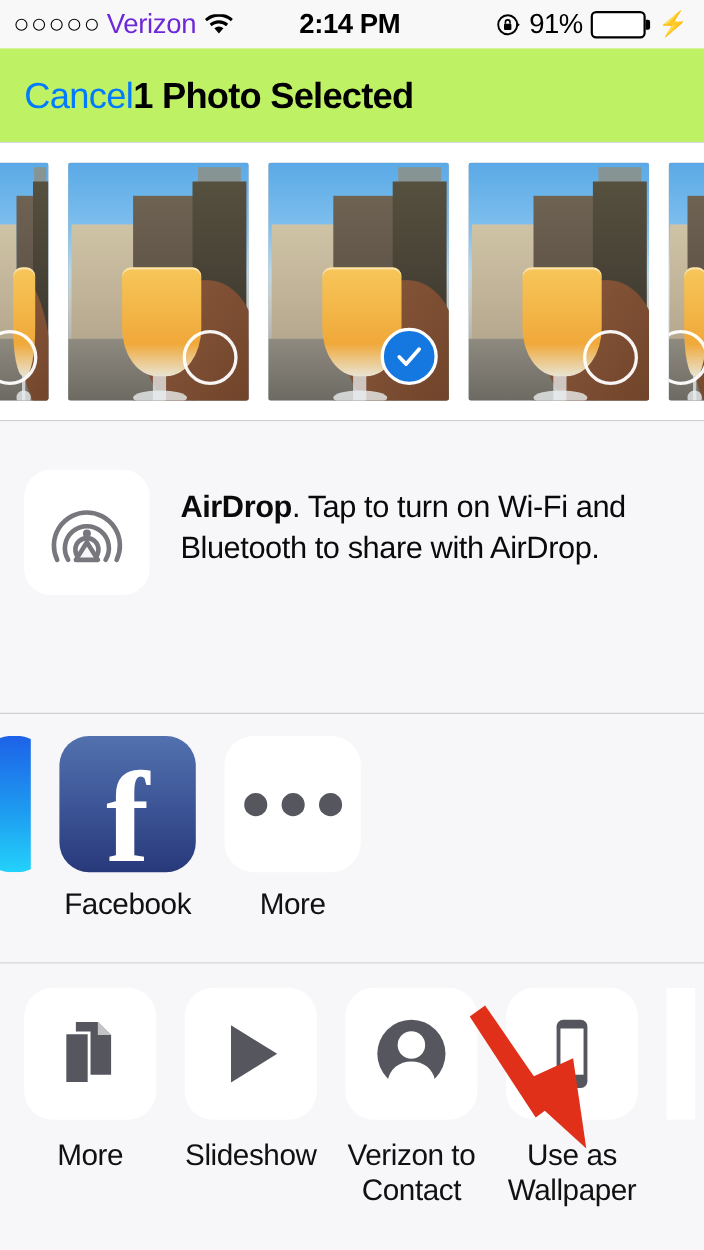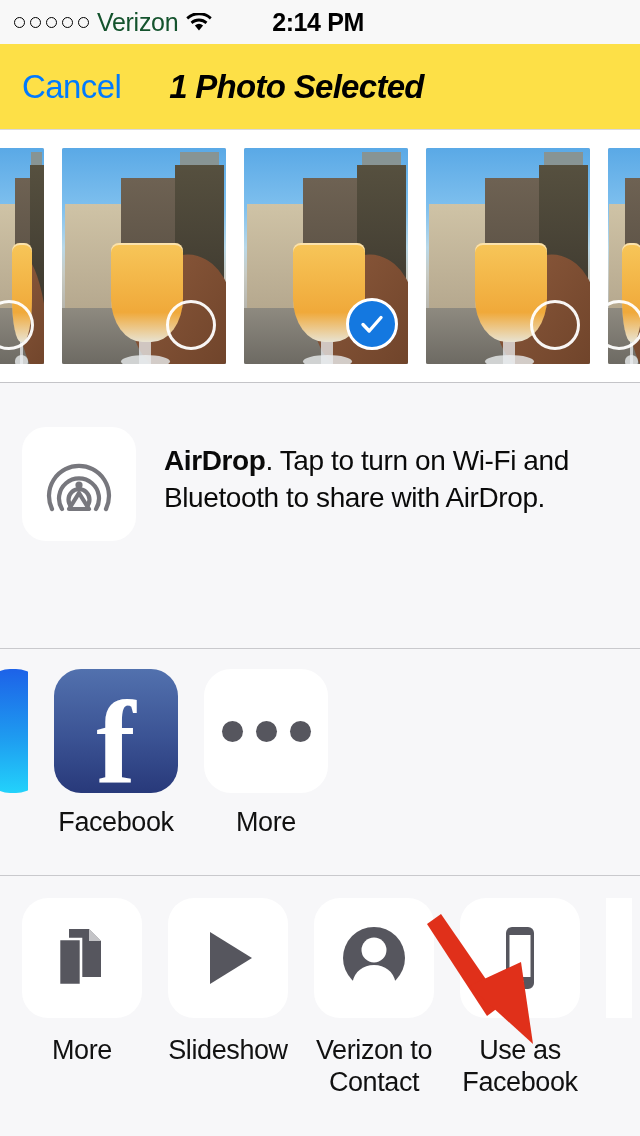--- a/index.html
+++ b/index.html
@@ -16,21 +16,21 @@
   .statusbar {
     position:relative; height:44px; background:#f8f8f8;
     display:flex; align-items:center; padding:0 14px;
   }
   .sb-left { display:flex; align-items:center; gap:8px; }
   .dots { display:flex; gap:5px; align-items:center; }
   .dot {
     width:11px; height:11px; border-radius:50%;
     border:1.6px solid #000; background:transparent;
   }
-  .carrier { font-size:25px; color:#14532d; letter-spacing:-.3px; }
+  .carrier { font-size:25px; color:#6d28d9; letter-spacing:-.3px; }
   .wifi { width:26px; height:19px; position:relative; }
   .sb-center {
     position:absolute; left:0; right:4px; text-align:center;
     font-size:25px; font-weight:bold; color:#000; letter-spacing:-.4px;
     pointer-events:none;
   }
   .sb-right {
     margin-left:auto; display:flex; align-items:center; gap:7px;
     position:relative; z-index:2;
   }
@@ -43,32 +43,32 @@
   }
   .battery .fill { height:100%; background:#4cd964; border-radius:2px; }
   .battery .nub {
     position:absolute; right:0; top:8px; width:4px; height:9px;
     background:#000; border-radius:0 2px 2px 0;
   }
   .bolt { font-size:22px; line-height:1; color:#000; margin-left:1px; }
 
   
   .navbar {
-    position:relative; height:86px; background:#fde047;
+    position:relative; height:86px; background:#bef264;
     display:flex; align-items:center; padding:0 22px;
     border-bottom:1px solid #d9d9de;
   }
   .cancel-btn {
     font-size:33px; color:#007aff; letter-spacing:-.6px;
     background:none; border:none; cursor:pointer;
     font-family:"Liberation Sans", sans-serif;
   }
   .nav-title {
     font-size:33px; font-weight:bold; color:#000;
-    letter-spacing:-.7px; margin-left:48px;font-style:italic;
+    letter-spacing:-.7px; 
   }
 
   
   .photostrip {
     height:253px; background:#fff; display:flex; align-items:center;
     gap:18px; padding:0; overflow:hidden;
     border-bottom:1px solid #c4c4c8;
   }
   .thumb {
     position:relative; flex:0 0 auto; width:164px; height:216px;
@@ -234,20 +234,36 @@
         <svg viewBox="0 0 26 19">
             <g fill="#000">
           <path d="M13 17.4 8.9 12.6a6.3 6.3 0 0 1 8.2 0Z"></path>
           <path d="M13 8.4c-2.5 0-4.8.9-6.6 2.5L4.6 8.7A12.1 12.1 0 0 1 13 5.4c3.2 0 6.2 1.2 8.4 3.3l-1.8 2.2A9.8 9.8 0 0 0 13 8.4Z"></path>
           <path d="M13 2.2c-4.2 0-8 1.6-10.9 4.2L.3 4.3A18.2 18.2 0 0 1 13 -.8c4.9 0 9.4 1.9 12.7 5.1l-1.8 2.1A15.7 15.7 0 0 0 13 2.2Z"></path>
         </g>
           </svg>
       </span>
     </div>
     <div class="sb-center">2:14 PM</div>
+    <div class="sb-right">
+      <span class="rotlock">
+        <svg viewBox="0 0 24 24">
+          <circle cx="11" cy="12" r="9" fill="none" stroke="#000" stroke-width="1.8"></circle>
+          <rect x="7.5" y="11" width="7" height="6" rx="1" fill="#000"></rect>
+          <path d="M8.8 11V9.6a2.2 2.2 0 0 1 4.4 0V11" fill="none" stroke="#000" stroke-width="1.5"></path>
+          <path d="M19.5 9.5 22.5 12l-3 2.5z" fill="#000"></path>
+        </svg>
+      </span>
+      <span class="batt-pct">91%</span>
+      <span class="battery">
+        <span class="shell"><span class="fill" id="batt-fill" style="width: 91%; background: rgb(76, 217, 100);"></span></span>
+        <span class="nub"></span>
+      </span>
+      <span class="bolt">⚡</span>
+    </div>
   </div>
 
   <div class="navbar">
     <button class="cancel-btn">Cancel</button>
     <div class="nav-title">1 Photo Selected</div>
   </div>
 
   <div class="photostrip" id="photostrip">
       <div class="thumb edge-left">
         <div class="ph-sky"></div>
@@ -395,20 +411,20 @@
         <div class="action-label">Verizon to Contact</div>
       </div>
       <div class="action-item">
         <div class="action-tile">
           <svg viewBox="0 0 74 74">
             <rect x="23" y="6" width="28" height="62" rx="6" fill="#56565e"></rect>
             <rect x="26.5" y="14" width="21" height="42" fill="#fff"></rect>
             <circle cx="37" cy="61.5" r="3.6" fill="#fff"></circle>
           </svg>
         </div>
-        <div class="action-label">Use as Facebook</div>
+        <div class="action-label">Use as Wallpaper</div>
       </div>
       <div class="action-item clipped">
         <div class="action-tile"></div>
       </div>
     </div>
 
 </div>
 
 </body></html>

